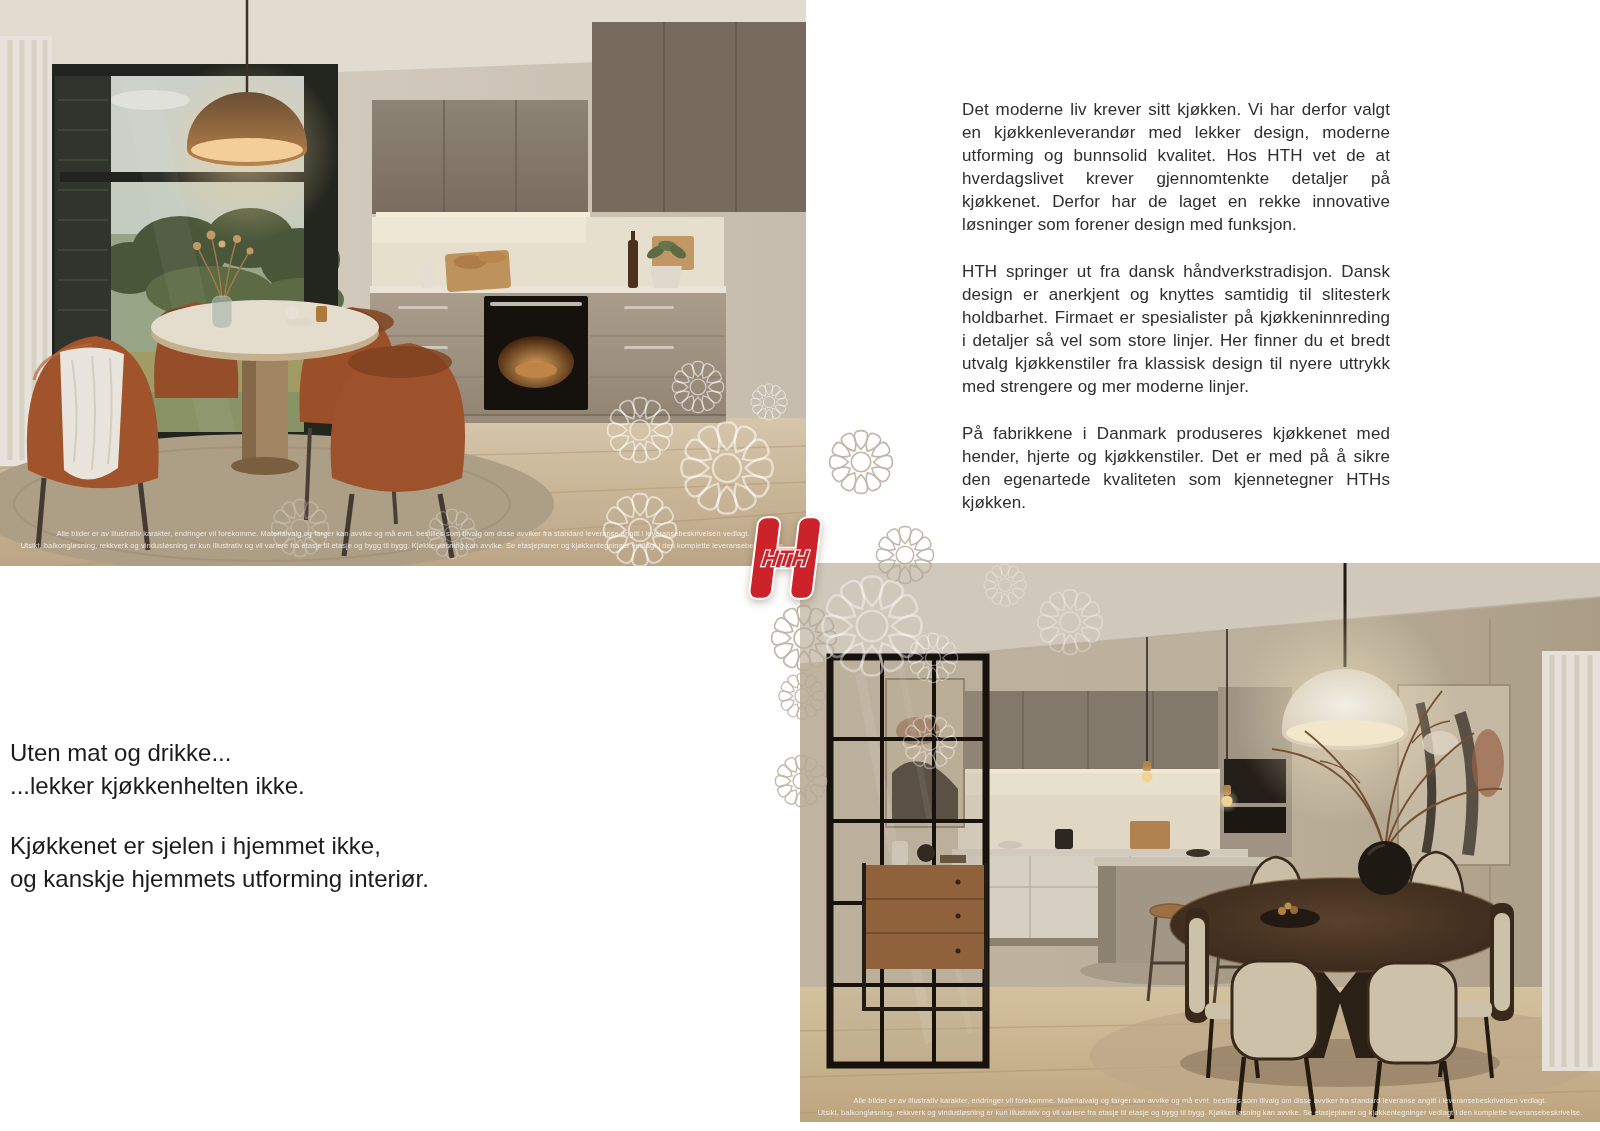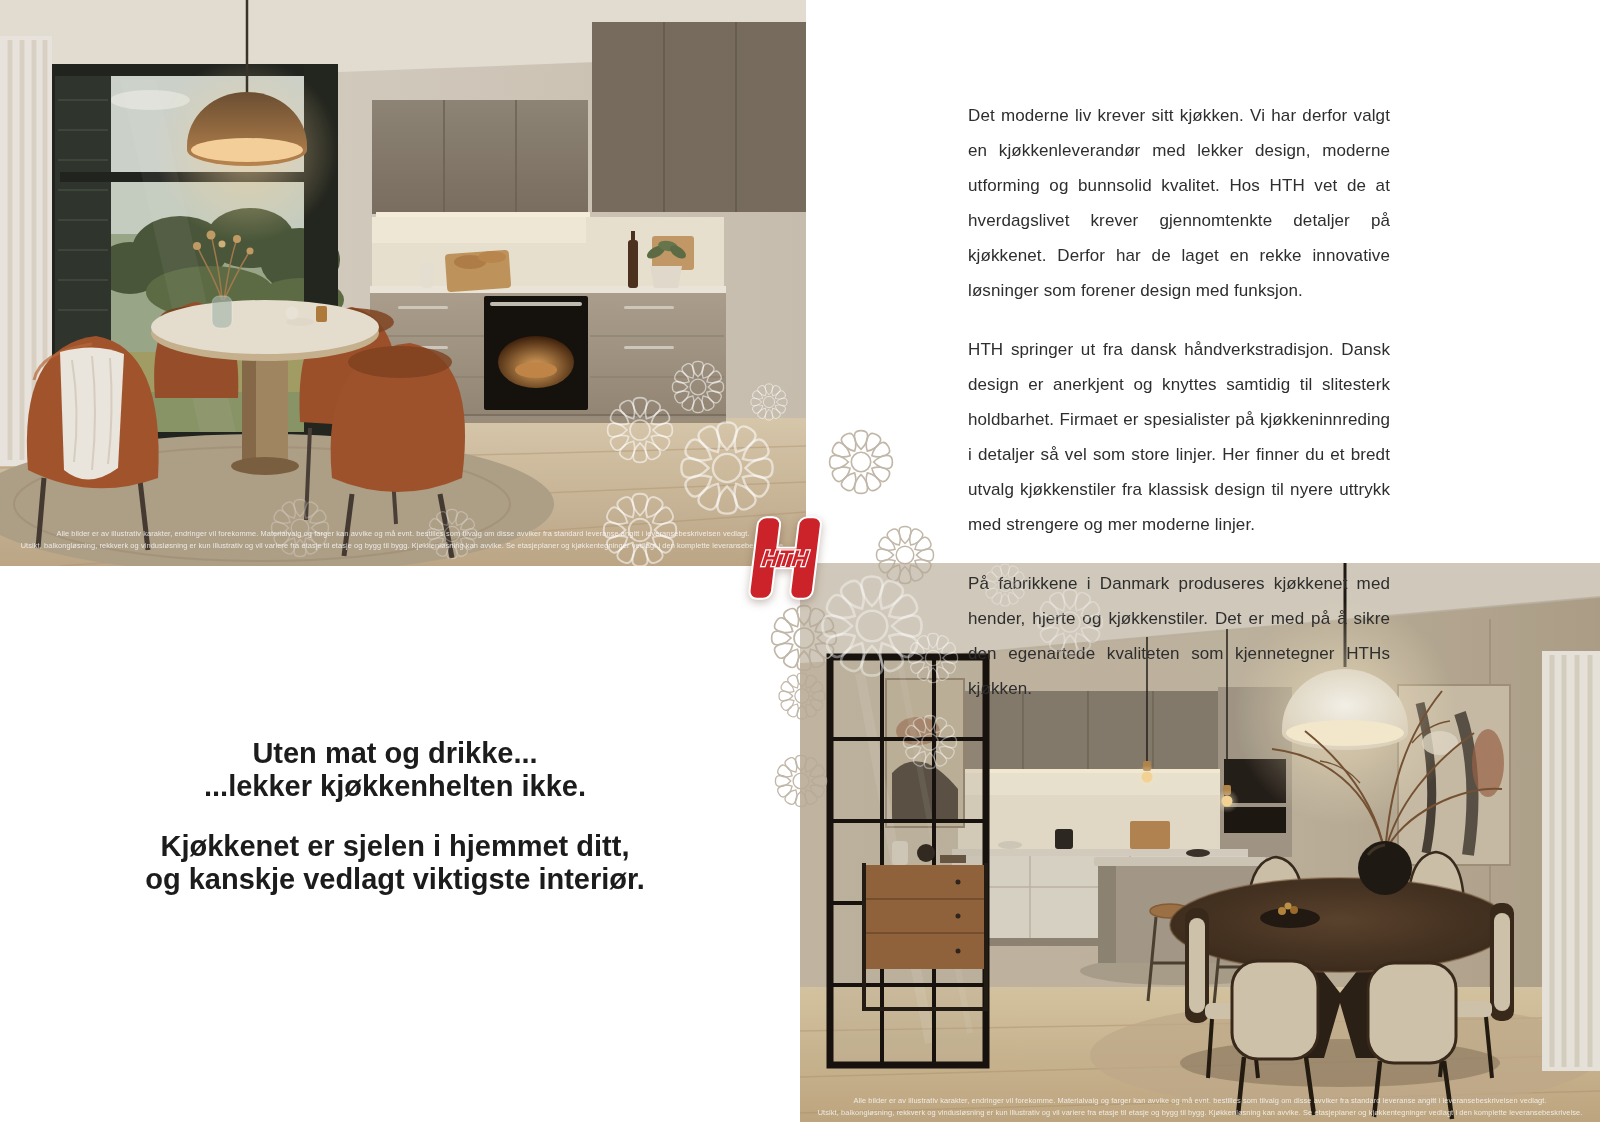--- a/index.html
+++ b/index.html
@@ -11,25 +11,25 @@
   .photo-1{left:0;top:0;width:806px;height:566px;}
   .photo-2{left:800px;top:563px;width:800px;height:559px;}
 
   .disclaimer{position:absolute;left:0;right:0;text-align:center;
     color:rgba(255,255,255,.78);font-size:7.4px;line-height:11.5px;
     white-space:nowrap;z-index:4;letter-spacing:.1px;}
   .photo-1 .disclaimer{bottom:15px;}
   .photo-2 .disclaimer{bottom:4px;}
 
   .intro{position:absolute;left:962px;top:98px;width:428px;z-index:2;}
-  .intro p{margin:0 0 24px 6px;font-size:17px;line-height:35px;color:#2e2e2e;
+  .intro p{margin:0 0 24px 0;font-size:17px;line-height:23px;color:#2e2e2e;
     text-align:justify;letter-spacing:.1px;}
 
-  .headline{position:absolute;left:10px;top:737px;width:770px;text-align:center;
-    color:#1c1c1c;font-weight:bold;font-size:29px;line-height:32.5px;z-index:2;}
+  .headline{position:absolute;left:10px;top:737px;width:770px;
+    color:#1c1c1c;font-weight:normal;font-size:24px;line-height:32.5px;z-index:2;}
   .headline .l3{margin-top:28px;}
 
   .ornaments{position:absolute;left:0;top:0;width:1600px;height:1131px;
     z-index:5;pointer-events:none;}
   .orn-w{color:rgba(255,255,255,.55);}
   .orn-w2{color:rgba(255,255,255,.40);}
   .orn-g{color:#b6aa99;opacity:.85;}
 
   .logo{position:absolute;left:746px;top:510px;width:82px;height:98px;z-index:10;}
   .logo svg{display:block;width:100%;height:100%;
@@ -258,22 +258,22 @@
 
   <section class="intro">
     <p>Det moderne liv krever sitt kjøkken. Vi har derfor valgt en kjøkkenleverandør med lekker design, moderne utforming og bunnsolid kvalitet. Hos HTH vet de at hverdagslivet krever gjennomtenkte detaljer på kjøkkenet. Derfor har de laget en rekke innovative løsninger som forener design med funksjon.</p>
     <p>HTH springer ut fra dansk håndverkstradisjon. Dansk design er anerkjent og knyttes samtidig til slitesterk holdbarhet. Firmaet er spesialister på kjøkkeninnreding i detaljer så vel som store linjer. Her finner du et bredt utvalg kjøkkenstiler fra klassisk design til nyere uttrykk med strengere og mer moderne linjer.</p>
     <p>På fabrikkene i Danmark produseres kjøkkenet med hender, hjerte og kjøkkenstiler. Det er med på å sikre den egenartede kvaliteten som kjennetegner HTHs kjøkken.</p>
   </section>
 
   <section class="headline">
     <div class="l1">Uten mat og drikke...</div>
     <div class="l2">...lekker kjøkkenhelten ikke.</div>
-    <div class="l3">Kjøkkenet er sjelen i hjemmet ditt,</div>
-    <div class="l4">og kanskje vedlagt viktigste interiør.</div>
+    <div class="l3">Kjøkkenet er sjelen i hjemmet ikke,</div>
+    <div class="l4">og kanskje hjemmets utforming interiør.</div>
   </section>
 
   <section class="photo photo-2">
     <svg viewBox="0 0 800 559" preserveAspectRatio="none">
       <defs>
         <linearGradient id="p2wall" x1="0" y1="0" x2="1" y2="0">
           <stop offset="0" stop-color="#cabfab"></stop>
             <stop offset=".55" stop-color="#c6bba6"></stop>
             <stop offset="1" stop-color="#b3a58e"></stop>
         </linearGradient>

